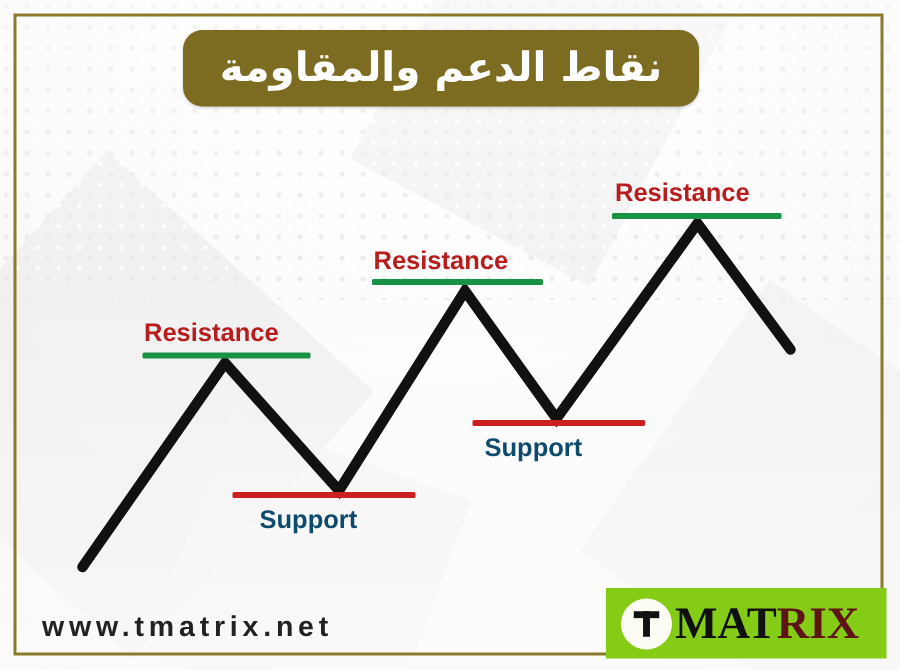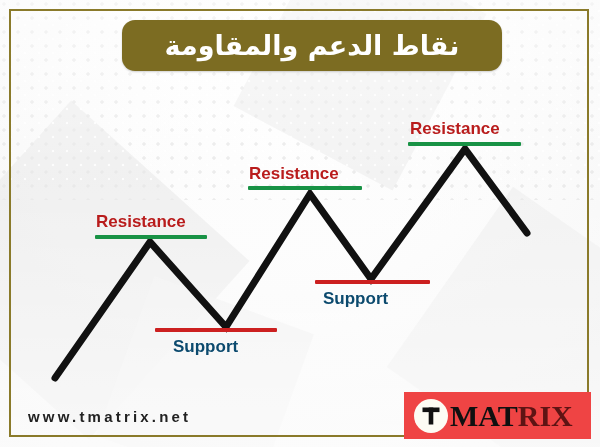--- a/index.html
+++ b/index.html
@@ -82,21 +82,21 @@
     left: 9px; top: 9px;
     width: 580px; height: 428px;
     border: 2px solid #8a7a2a;
     box-sizing: border-box;
   }
 
   
   .title-badge {
     position: absolute;
     left: 122px; top: 20px;
-    width: 380px; height: 51px;
+    width: 344px; height: 51px;
     background: #7c6c22;
     border-radius: 13px;
     display: flex;
     align-items: center;
     justify-content: center;
     box-shadow: 0 1px 2px rgba(0,0,0,0.18);
   }
   .title-text {
     color: #ffffff;
     font-size: 27px;
@@ -129,33 +129,33 @@
     height: 4px;
     border-radius: 1px;
   }
   .bar.green { background: #189245; }
   .bar.red   { background: #cc2020; }
 
   
   .footer-url {
     position: absolute;
     left: 28px; top: 408px;
-    font-size: 15px;
+    font-size: 19px;
     font-weight: bold;
     color: #222222;
     letter-spacing: 3.2px;
     font-family: "Liberation Sans", sans-serif;
     white-space: nowrap;
   }
 
   .logo {
     position: absolute;
     left: 404px; top: 392px;
     width: 187px; height: 47px;
-    background: #ef4444;
+    background: #84cc16;
     display: flex;
     align-items: center;
     padding-left: 10px;
     box-sizing: border-box;
   }
   .logo-mark {
     width: 34px; height: 34px;
     border-radius: 50%;
     background: #fdfcf4;
     display: flex;

